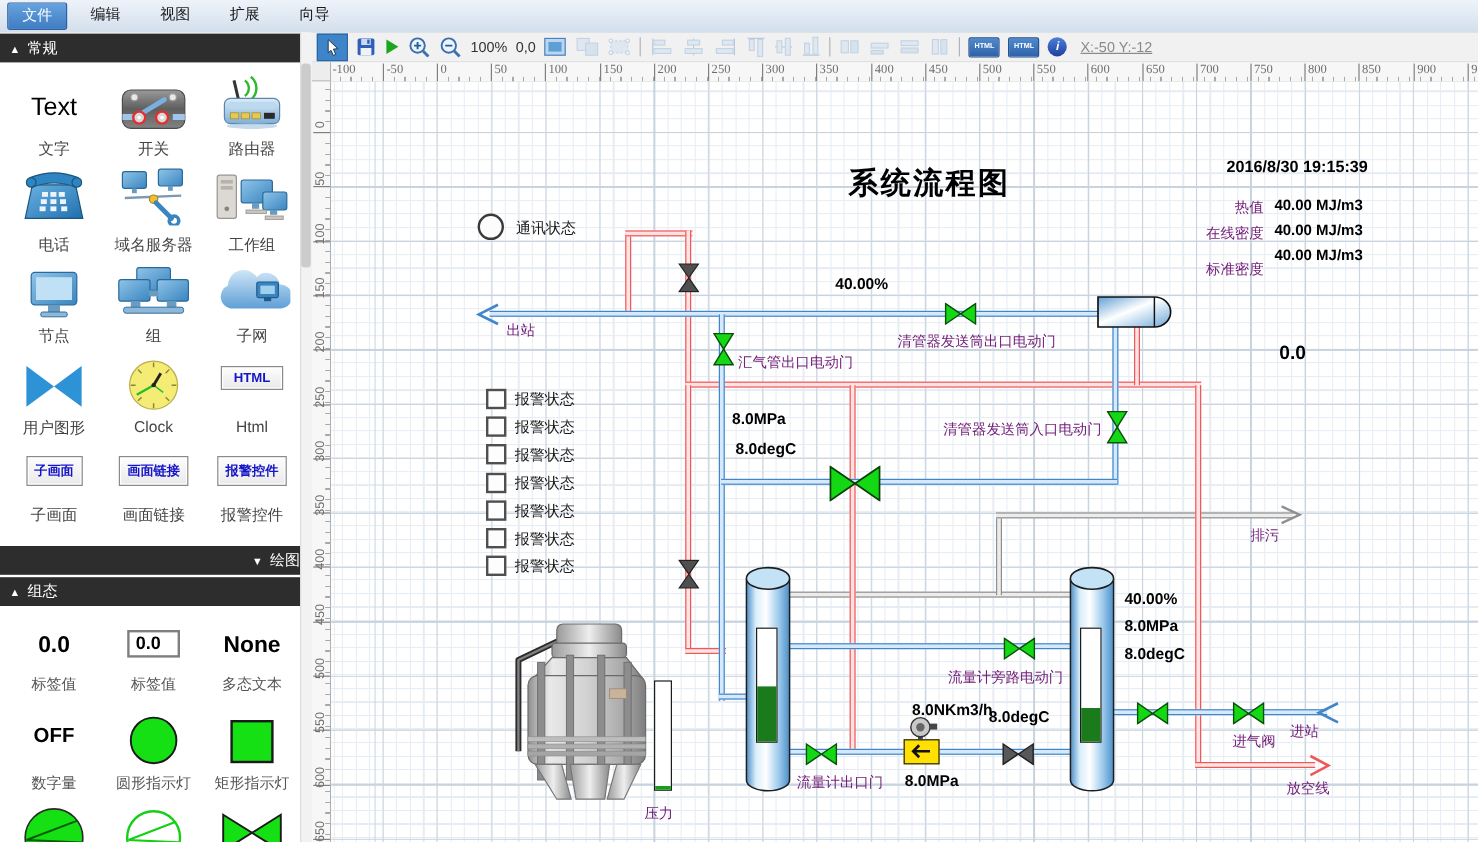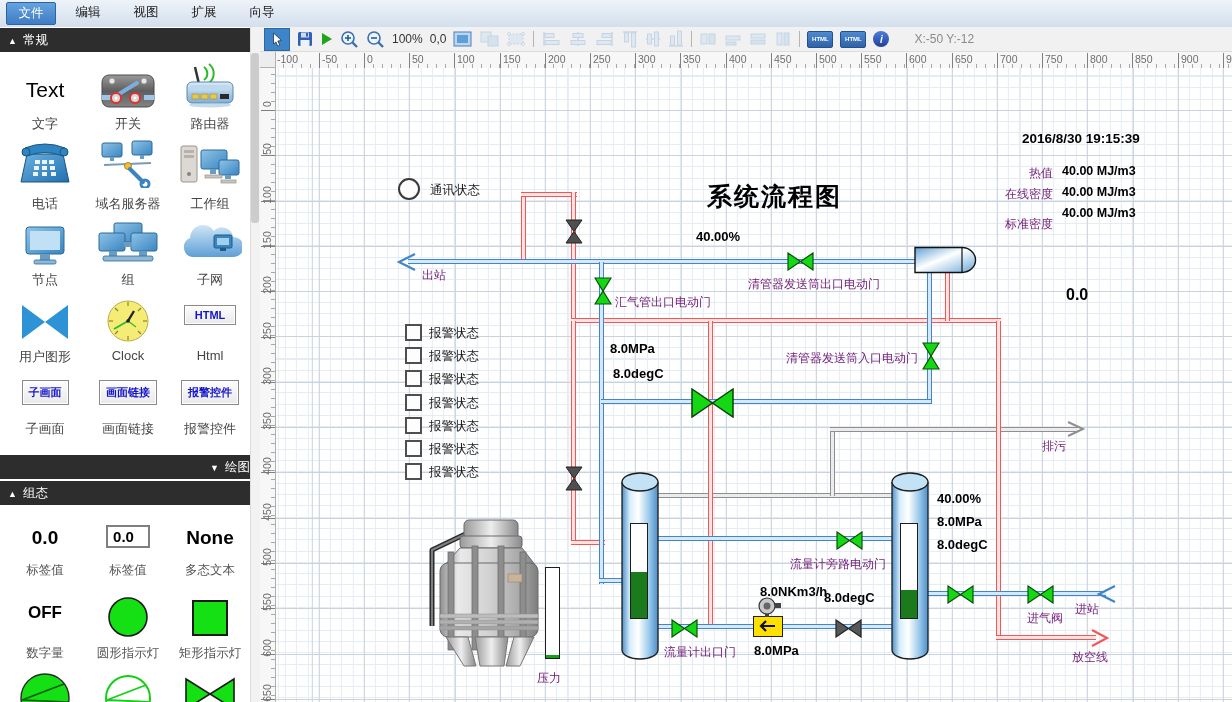--- a/index.html
+++ b/index.html
@@ -17,21 +17,21 @@
   .menu-item.active{background:linear-gradient(#66a3e0,#3f7cc2);border:1px solid #2d62a2;
     border-radius:2px;color:#fff;}
 
   
   #toolbar{position:absolute;left:260px;top:27px;width:972px;height:25px;background:#f1f1f1;
     border-bottom:1px solid #dcdcdc;display:flex;align-items:center;gap:7px;padding-left:4px;box-sizing:border-box;}
   .tbtn{height:20px;display:flex;align-items:center;justify-content:center;flex:0 0 auto;}
   .tbtn.sel{background:#3d85c8;border:1px solid #2d66a0;width:24px;height:21px;}
   .tsep{width:1px;height:16px;background:#b4b4b4;flex:0 0 auto;}
   .ttext{font-size:12px;color:#333;flex:0 0 auto;}
-  .tcoords{font-size:12px;color:#8a8a8a;margin-left:18px;}
+  .tcoords{font-size:12px;color:#8a8a8a;margin-left:4px;text-decoration:underline;}
   .html-chip{width:24px;height:15px;background:linear-gradient(#4d8ad0,#2f62a8);border:1px solid #24508c;
     border-radius:2px;color:#fff;font-size:6px;font-weight:bold;display:flex;align-items:center;justify-content:center;}
   .info-chip{width:16px;height:16px;border-radius:50%;background:linear-gradient(#4d7fd8,#1f3f9f);
     color:#fff;font-size:10px;font-weight:bold;font-style:italic;display:flex;align-items:center;justify-content:center;}
   .fade{opacity:.5;}
 
   
   #sidebar{position:absolute;left:0;top:27px;width:260px;height:675px;background:#fff;border-right:1px solid #b8b8b8;box-sizing:border-box;}
   .sec-head{position:absolute;left:0;width:250px;height:24px;background:#2d2d2d;color:#fff;
     font-size:12.5px;line-height:24px;padding-left:8px;box-sizing:border-box;}
@@ -52,21 +52,21 @@
     border-bottom:1px solid #b0b0b0;overflow:hidden;
     background-image:repeating-linear-gradient(90deg,#a8a8a8 0 1px,transparent 1px 9px);
     background-size:100% 4px;background-position:7px 100%;background-repeat:no-repeat;}
   #vruler{position:absolute;left:260px;top:68px;width:16px;height:634px;background:#f7f7f7;
     border-right:1px solid #b0b0b0;overflow:hidden;box-sizing:border-box;
     background-image:repeating-linear-gradient(180deg,#a8a8a8 0 1px,transparent 1px 9px);
     background-size:4px 100%;background-position:100% 6px;background-repeat:no-repeat;}
   #rcorner{position:absolute;left:260px;top:52px;width:16px;height:16px;background:#ededed;
     border-right:1px solid #b0b0b0;border-bottom:1px solid #b0b0b0;box-sizing:border-box;}
   .htick{position:absolute;top:1px;height:15px;border-left:1px solid #808080;padding-left:2px;
-    font-size:10.5px;color:#6e6e6e;}
+    font-size:10.5px;color:#6e6e6e;font-family:Liberation Serif, serif;}
   .vtick{position:absolute;left:1px;width:14px;border-top:1px solid #808080;}
   .vnum{position:absolute;left:-8px;width:30px;text-align:center;font-size:10.5px;color:#6e6e6e;
     transform:rotate(-90deg);}
 
   
   #canvas{position:absolute;left:276px;top:68px;width:956px;height:634px;background-color:#fff;
     background-image:
       repeating-linear-gradient(90deg,#c8d3de 0 1px,transparent 1px 45.2px),
       repeating-linear-gradient(180deg,#c8d3de 0 1px,transparent 1px 45.3px),
       repeating-linear-gradient(90deg,#e6ecf3 0 1px,transparent 1px 11.3px),
@@ -721,21 +721,21 @@
 <span class="abs nw" style="left:429px;top:371px;font-size:12.5px;color:#1a1a1a;">报警状态</span>
 <div class="chk" style="left:405px;top:394px;"></div>
 <span class="abs nw" style="left:429px;top:395px;font-size:12.5px;color:#1a1a1a;">报警状态</span>
 <div class="chk" style="left:405px;top:417px;"></div>
 <span class="abs nw" style="left:429px;top:418px;font-size:12.5px;color:#1a1a1a;">报警状态</span>
 <div class="chk" style="left:405px;top:440px;"></div>
 <span class="abs nw" style="left:429px;top:441px;font-size:12.5px;color:#1a1a1a;">报警状态</span>
 <div class="chk" style="left:405px;top:463px;"></div>
 <span class="abs nw" style="left:429px;top:464px;font-size:12.5px;color:#1a1a1a;">报警状态</span>
 
-<span class="abs nw" style="left:707px;top:136px;font-size:25px;font-weight:bold;color:#000;letter-spacing:2px;margin-top:44px;">系统流程图</span>
+<span class="abs nw" style="left:707px;top:136px;font-size:25px;font-weight:bold;color:#000;letter-spacing:2px;">系统流程图</span>
 <span class="abs nw lblack" style="left:1022px;top:131px;font-size:13.5px;">2016/8/30 19:15:39</span>
 <span class="abs nw lblue" style="left:993px;top:165px;width:60px;text-align:right;display:inline-block;">热值</span>
 <span class="abs nw lblack" style="left:1062px;top:164px;font-size:12.5px;">40.00 MJ/m3</span>
 <span class="abs nw lblue" style="left:993px;top:186px;width:60px;text-align:right;display:inline-block;">在线密度</span>
 <span class="abs nw lblack" style="left:1062px;top:185px;font-size:12.5px;">40.00 MJ/m3</span>
 <span class="abs nw lblue" style="left:993px;top:216px;width:60px;text-align:right;display:inline-block;">标准密度</span>
 <span class="abs nw lblack" style="left:1062px;top:206px;font-size:12.5px;">40.00 MJ/m3</span>
 
 <span class="abs nw lblue" style="left:422px;top:267px;">出站</span>
 <span class="abs nw lblack" style="left:696px;top:229px;">40.00%</span>

